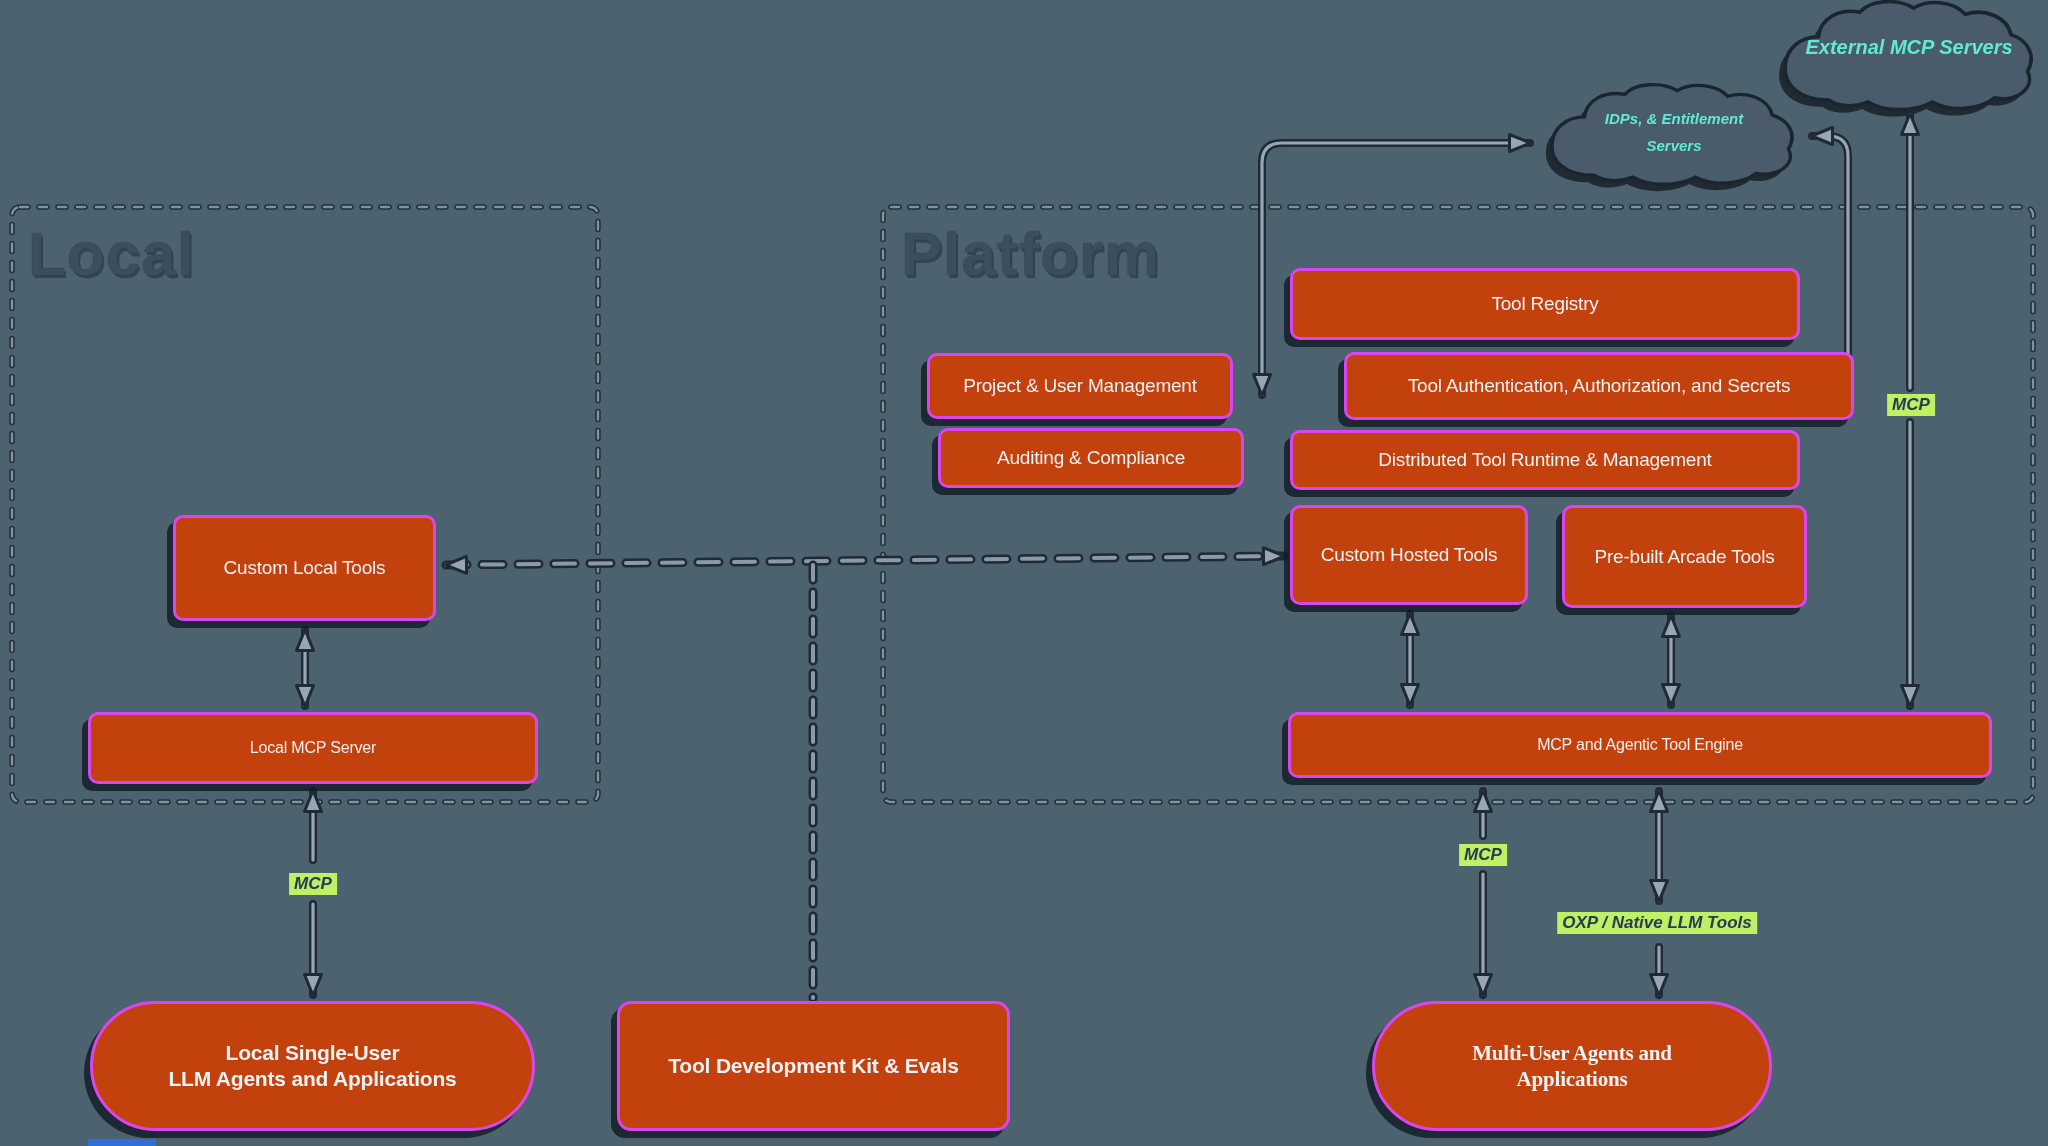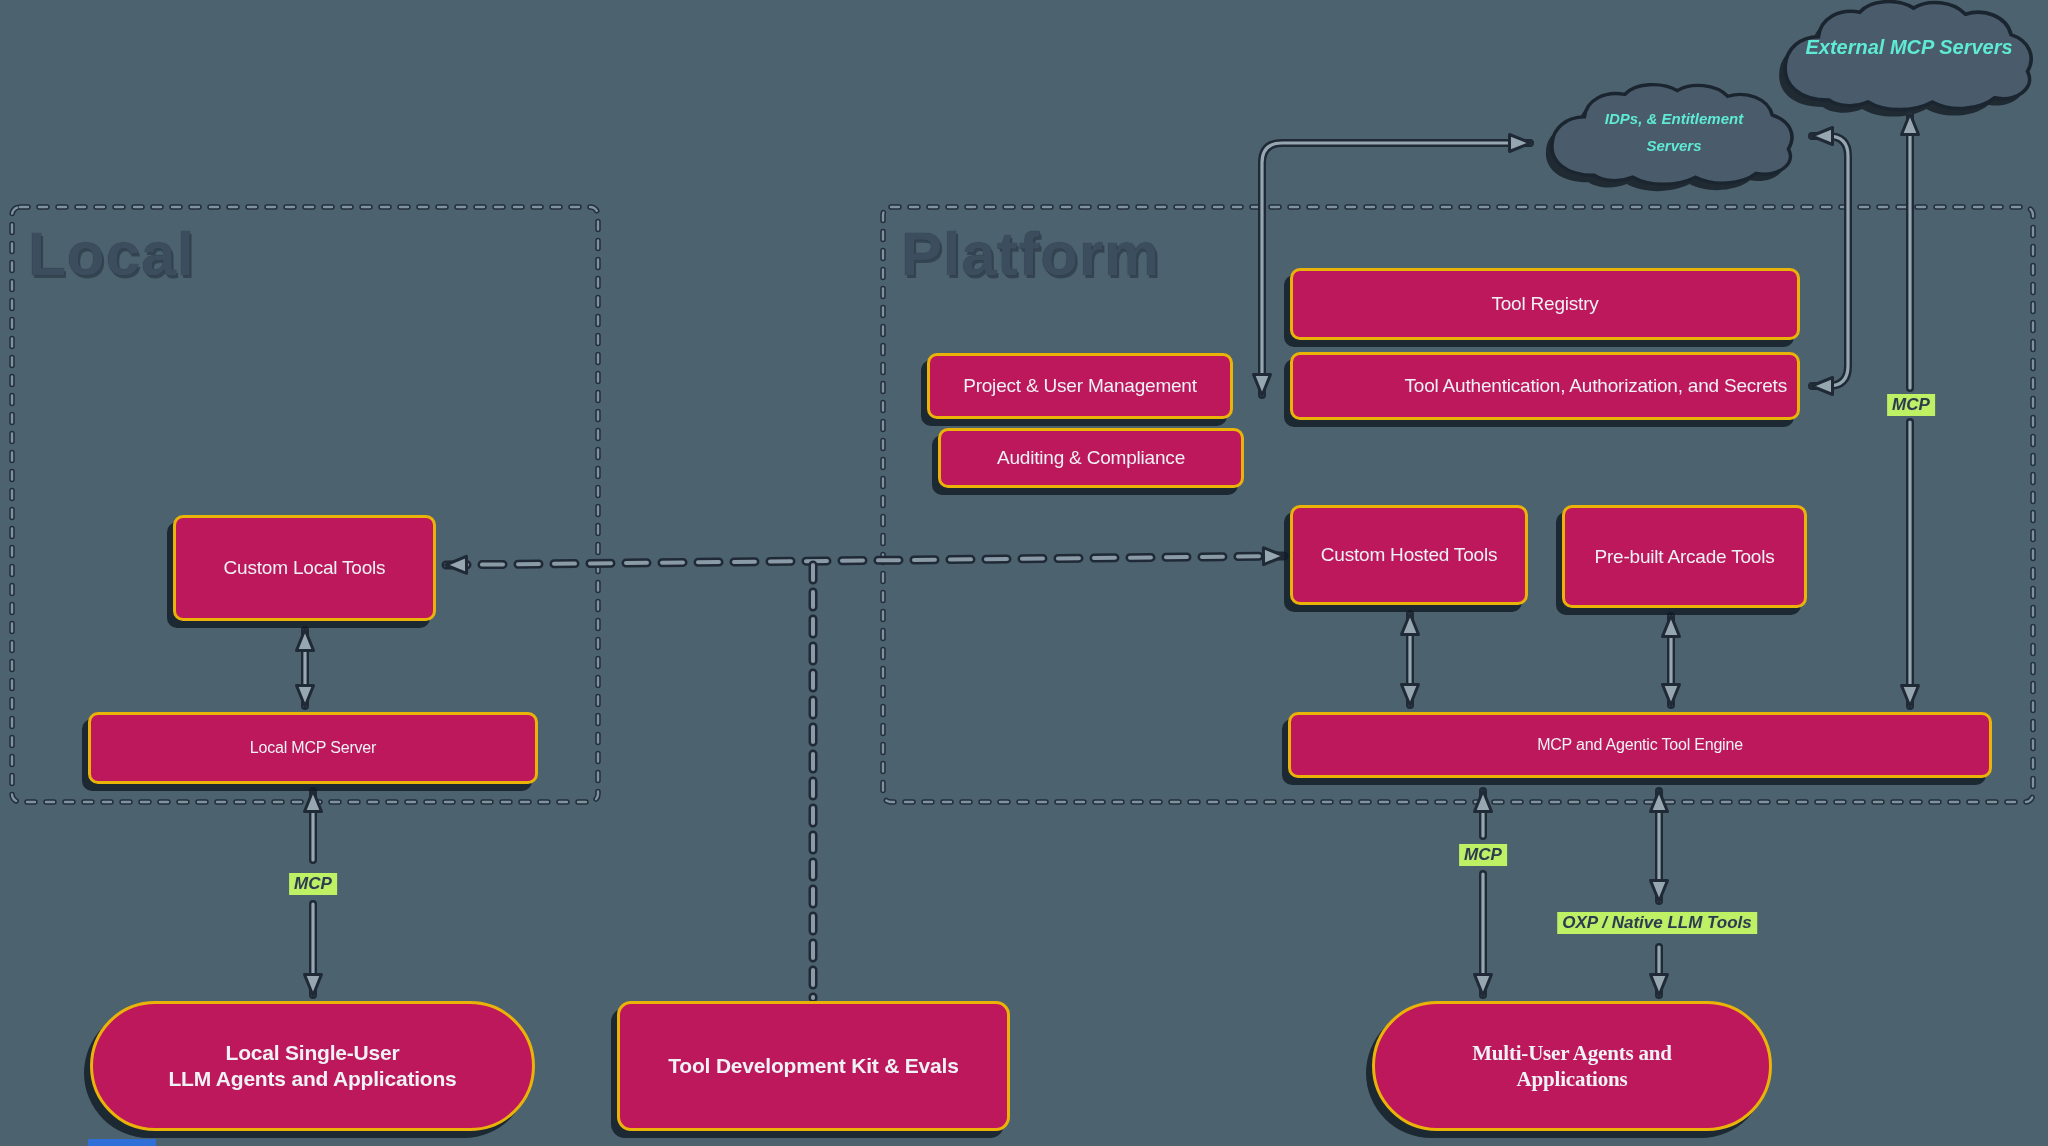--- a/index.html
+++ b/index.html
@@ -17,21 +17,21 @@
   .vd{stroke:#1f2a36;stroke-width:9;fill:none;stroke-dasharray:15 12;stroke-linecap:round;}
   .vl{stroke:#8a9ba7;stroke-width:4;fill:none;stroke-dasharray:15 12;stroke-linecap:round;}
   
   .bd{stroke:#232f3b;stroke-width:5.5;fill:none;stroke-dasharray:8 11;stroke-linecap:round;}
   .bl{stroke:#7f92a0;stroke-width:2.4;fill:none;stroke-dasharray:8 11;stroke-linecap:round;}
   .cloud-shadow{fill:#192129;opacity:.85;}
   .cloud-body{fill:#4a5c6c;stroke:#1b2530;stroke-width:3.5;}
 
   .box{
     position:absolute;display:flex;flex-direction:column;align-items:center;justify-content:center;
-    background:#be185d;border:3px solid #eab308;border-radius:10px;
+    background:#c2410c;border:3px solid #d946ef;border-radius:10px;
     box-shadow:-6px 7px 0 rgba(16,24,33,.78);
     color:#eef2f5;font-size:19px;font-weight:500;text-align:center;
     letter-spacing:-.2px;line-height:1.25;box-sizing:border-box;padding:4px 10px;
   }
   .box.big{font-size:16px;}
   .box.bold{font-weight:bold;font-size:21px;}
   .pill{border-radius:66px;}
   .section-title{
     position:absolute;font-size:62px;font-weight:bold;color:#3c4d5d;letter-spacing:1px;
     text-shadow:0 0 1px #223040,2px 3px 0 rgba(24,33,43,.45);
@@ -164,22 +164,25 @@
 
   <div class="box" style="left:927px;top:353px;width:306px;height:66px;">
     <span>Project &amp; User Management</span>
   </div>
   <div class="box" style="left:938px;top:428px;width:306px;height:60px;">
     <span>Auditing &amp; Compliance</span>
   </div>
   <div class="box" style="left:1290px;top:268px;width:510px;height:72px;">
     <span>Tool Registry</span>
   </div>
-  <div class="box" style="left:1290px;top:352px;width:510px;height:68px;align-items:flex-end;">
+  <div class="box" style="left:1344px;top:352px;width:510px;height:68px;">
     <span>Tool Authentication, Authorization, and Secrets</span>
+  </div>
+  <div class="box" style="left:1290px;top:430px;width:510px;height:60px;">
+    <span>Distributed Tool Runtime &amp; Management</span>
   </div>
   <div class="box" style="left:1290px;top:505px;width:238px;height:100px;">
     <span>Custom Hosted Tools</span>
   </div>
   <div class="box" style="left:1562px;top:505px;width:245px;height:103px;">
     <span>Pre-built Arcade Tools</span>
   </div>
   <div class="box big" style="left:1288px;top:712px;width:704px;height:66px;">
     <span>MCP and Agentic Tool Engine</span>
   </div>

